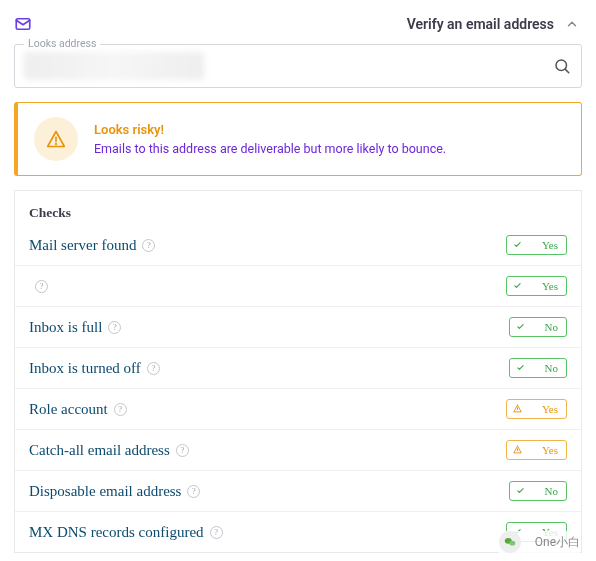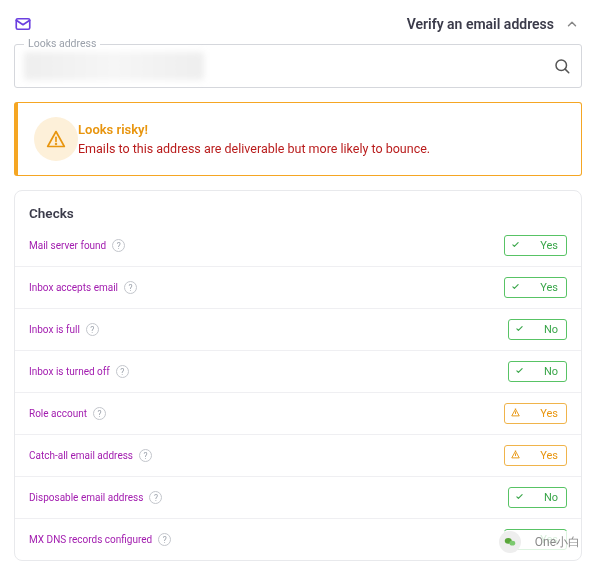--- a/index.html
+++ b/index.html
@@ -92,20 +92,21 @@
     pointer-events: none;
   }
 
   .alert {
     border: 1px solid #f5a623;
     border-left: 4px solid #f5a623;
     border-radius: 3px;
     padding: 14px 16px;
     display: flex;
     align-items: center;
+    gap: 16px;
     margin-bottom: 14px;
     background: #fff;
   }
   .alert-icon-wrap {
     width: 44px;
     height: 44px;
     border-radius: 50%;
     background: #fdf0d9;
     display: flex;
     align-items: center;
@@ -113,44 +114,45 @@
     flex-shrink: 0;
   }
   .alert-icon-wrap svg { color: #e8950e; }
   .alert-text .alert-title {
     color: #e8950e;
     font-weight: 600;
     font-size: 13px;
     margin-bottom: 4px;
   }
   .alert-text .alert-msg {
-    color: #b91c1c;
+    color: #6d28d9;
     font-size: 12.5px;
   }
 
   .checks-box {
     border: 1px solid #e8e9ec;
-    border-radius: 8px;
+    border-radius: 0;
+    font-family: Liberation Serif, serif;
   }
   .checks-head {
     padding: 14px 14px 10px 14px;
     font-size: 13.5px;
     font-weight: 600;
     color: #3b3b4a;
   }
   .check-row {
     display: flex;
     align-items: center;
     padding: 10px 14px;
     border-top: 1px solid #efeff2;
   }
   .check-row:first-of-type { border-top: none; padding-top: 4px; }
   .check-label {
-    font-size: 10px;
-    color: #a21caf;
+    font-size: 15px;
+    color: #0c4a6e;
   }
   .help {
     display: inline-flex;
     align-items: center;
     justify-content: center;
     width: 13px;
     height: 13px;
     border: 1px solid #c3c6cc;
     border-radius: 50%;
     font-size: 8.5px;
@@ -258,21 +260,20 @@
           <span class="help">?</span>
           <span class="spacer"></span>
           <span class="badge ok">
             <span><svg viewBox="0 0 24 24" width="9" height="9" fill="none" stroke="currentColor" stroke-width="3" stroke-linecap="round" stroke-linejoin="round">
                 <path d="M5 13l4 4L19 7"></path>
               </svg></span>
             <span>Yes</span>
           </span>
         </div>
         <div class="check-row">
-          <span class="check-label">Inbox accepts email</span>
           <span class="help">?</span>
           <span class="spacer"></span>
           <span class="badge ok">
             <span><svg viewBox="0 0 24 24" width="9" height="9" fill="none" stroke="currentColor" stroke-width="3" stroke-linecap="round" stroke-linejoin="round">
                 <path d="M5 13l4 4L19 7"></path>
               </svg></span>
             <span>Yes</span>
           </span>
         </div>
         <div class="check-row">

